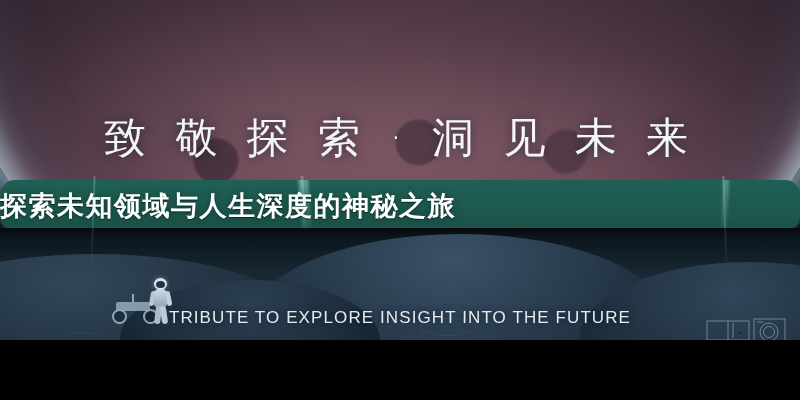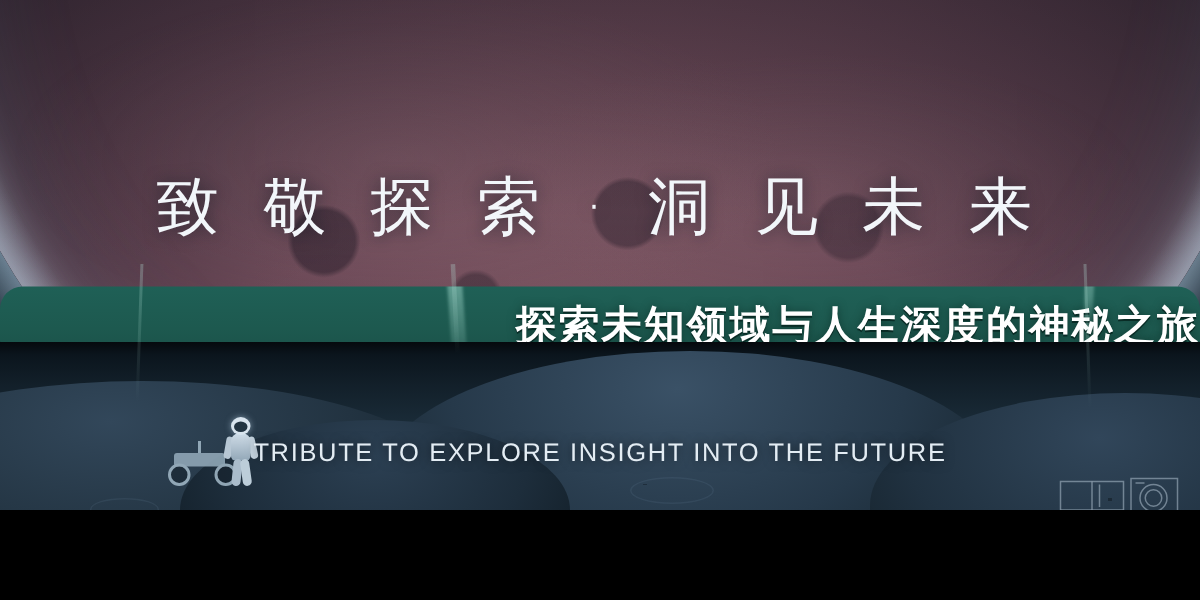--- a/index.html
+++ b/index.html
@@ -144,23 +144,23 @@
     font-family:"DejaVu Sans","Liberation Sans",sans-serif;
     font-size:42px;line-height:56px;font-weight:300;
     letter-spacing:8px;
     color:#f2f6fa;
     text-shadow:0 0 10px rgba(10,20,30,.55);
     white-space:nowrap;
   }
 
   
   .banner{
-    position:absolute;left:0;top:191px;width:800px;height:51px;
+    position:absolute;left:0;top:180px;width:800px;height:51px;
     background:linear-gradient(180deg,#1f6056 0%,#1d594f 55%,#1a5048 100%);
-    display:flex;align-items:center;justify-content:flex-end;
+    display:flex;align-items:center;justify-content:flex-start;
     overflow:hidden;
     border-radius:15px;
   }
   .banner .glow{
     position:absolute;left:300px;top:-10px;width:10px;height:70px;
     background:linear-gradient(180deg,rgba(170,225,212,.55),rgba(170,225,212,0));
     transform:rotate(-4deg);filter:blur(1px);
   }
   .banner .glow2{
     position:absolute;left:722px;top:-6px;width:6px;height:64px;
@@ -176,21 +176,21 @@
     white-space:nowrap;
   }
 
   
   .caption{position:absolute;left:0;top:288px;width:800px;text-align:center;}
   .cap-date{
     font-size:13px;color:#ccd9e4;letter-spacing:.4px;
     text-shadow:0 0 6px rgba(0,0,0,.6);
   }
   .cap-main{
-    margin-top:4px;
+    margin-top:20px;
     font-size:17px;color:#e3ecf3;letter-spacing:1.1px;
     text-shadow:0 0 7px rgba(0,0,0,.55);
     white-space:nowrap;
   }
   .cap-sub{
     margin-top:9px;
     font-size:10px;color:#b3c3d1;letter-spacing:.5px;
     text-shadow:0 0 5px rgba(0,0,0,.6);
   }
 

